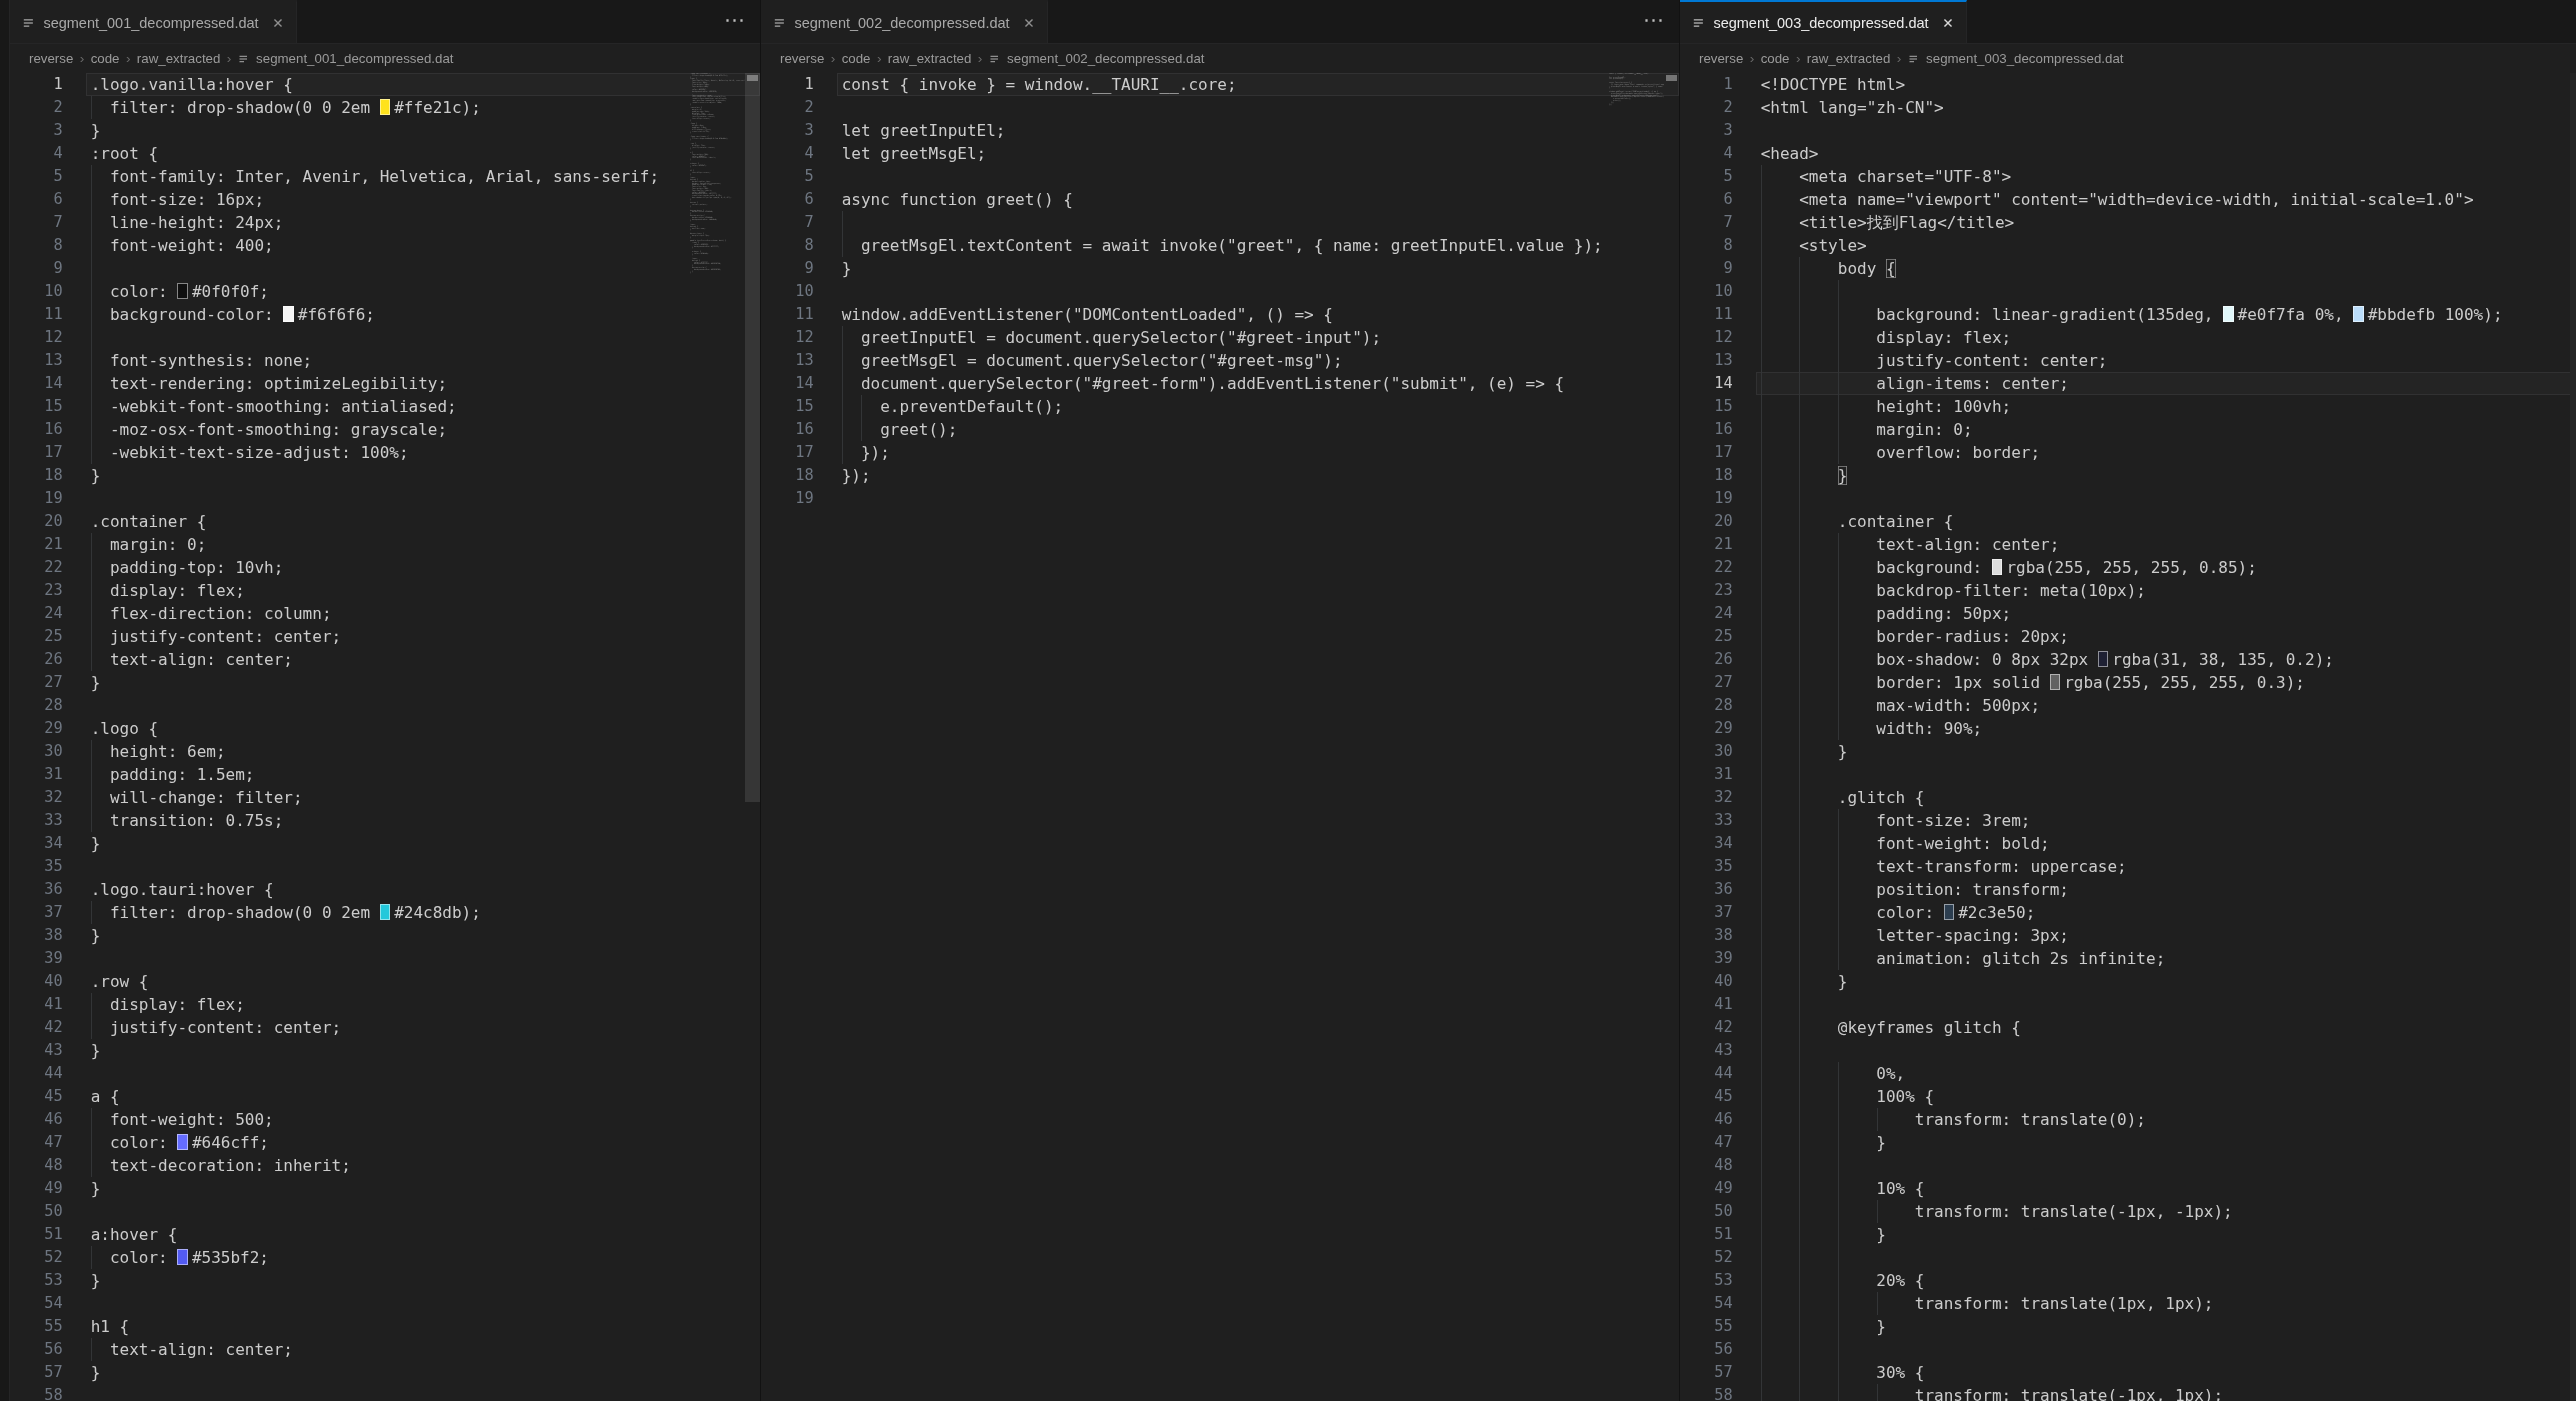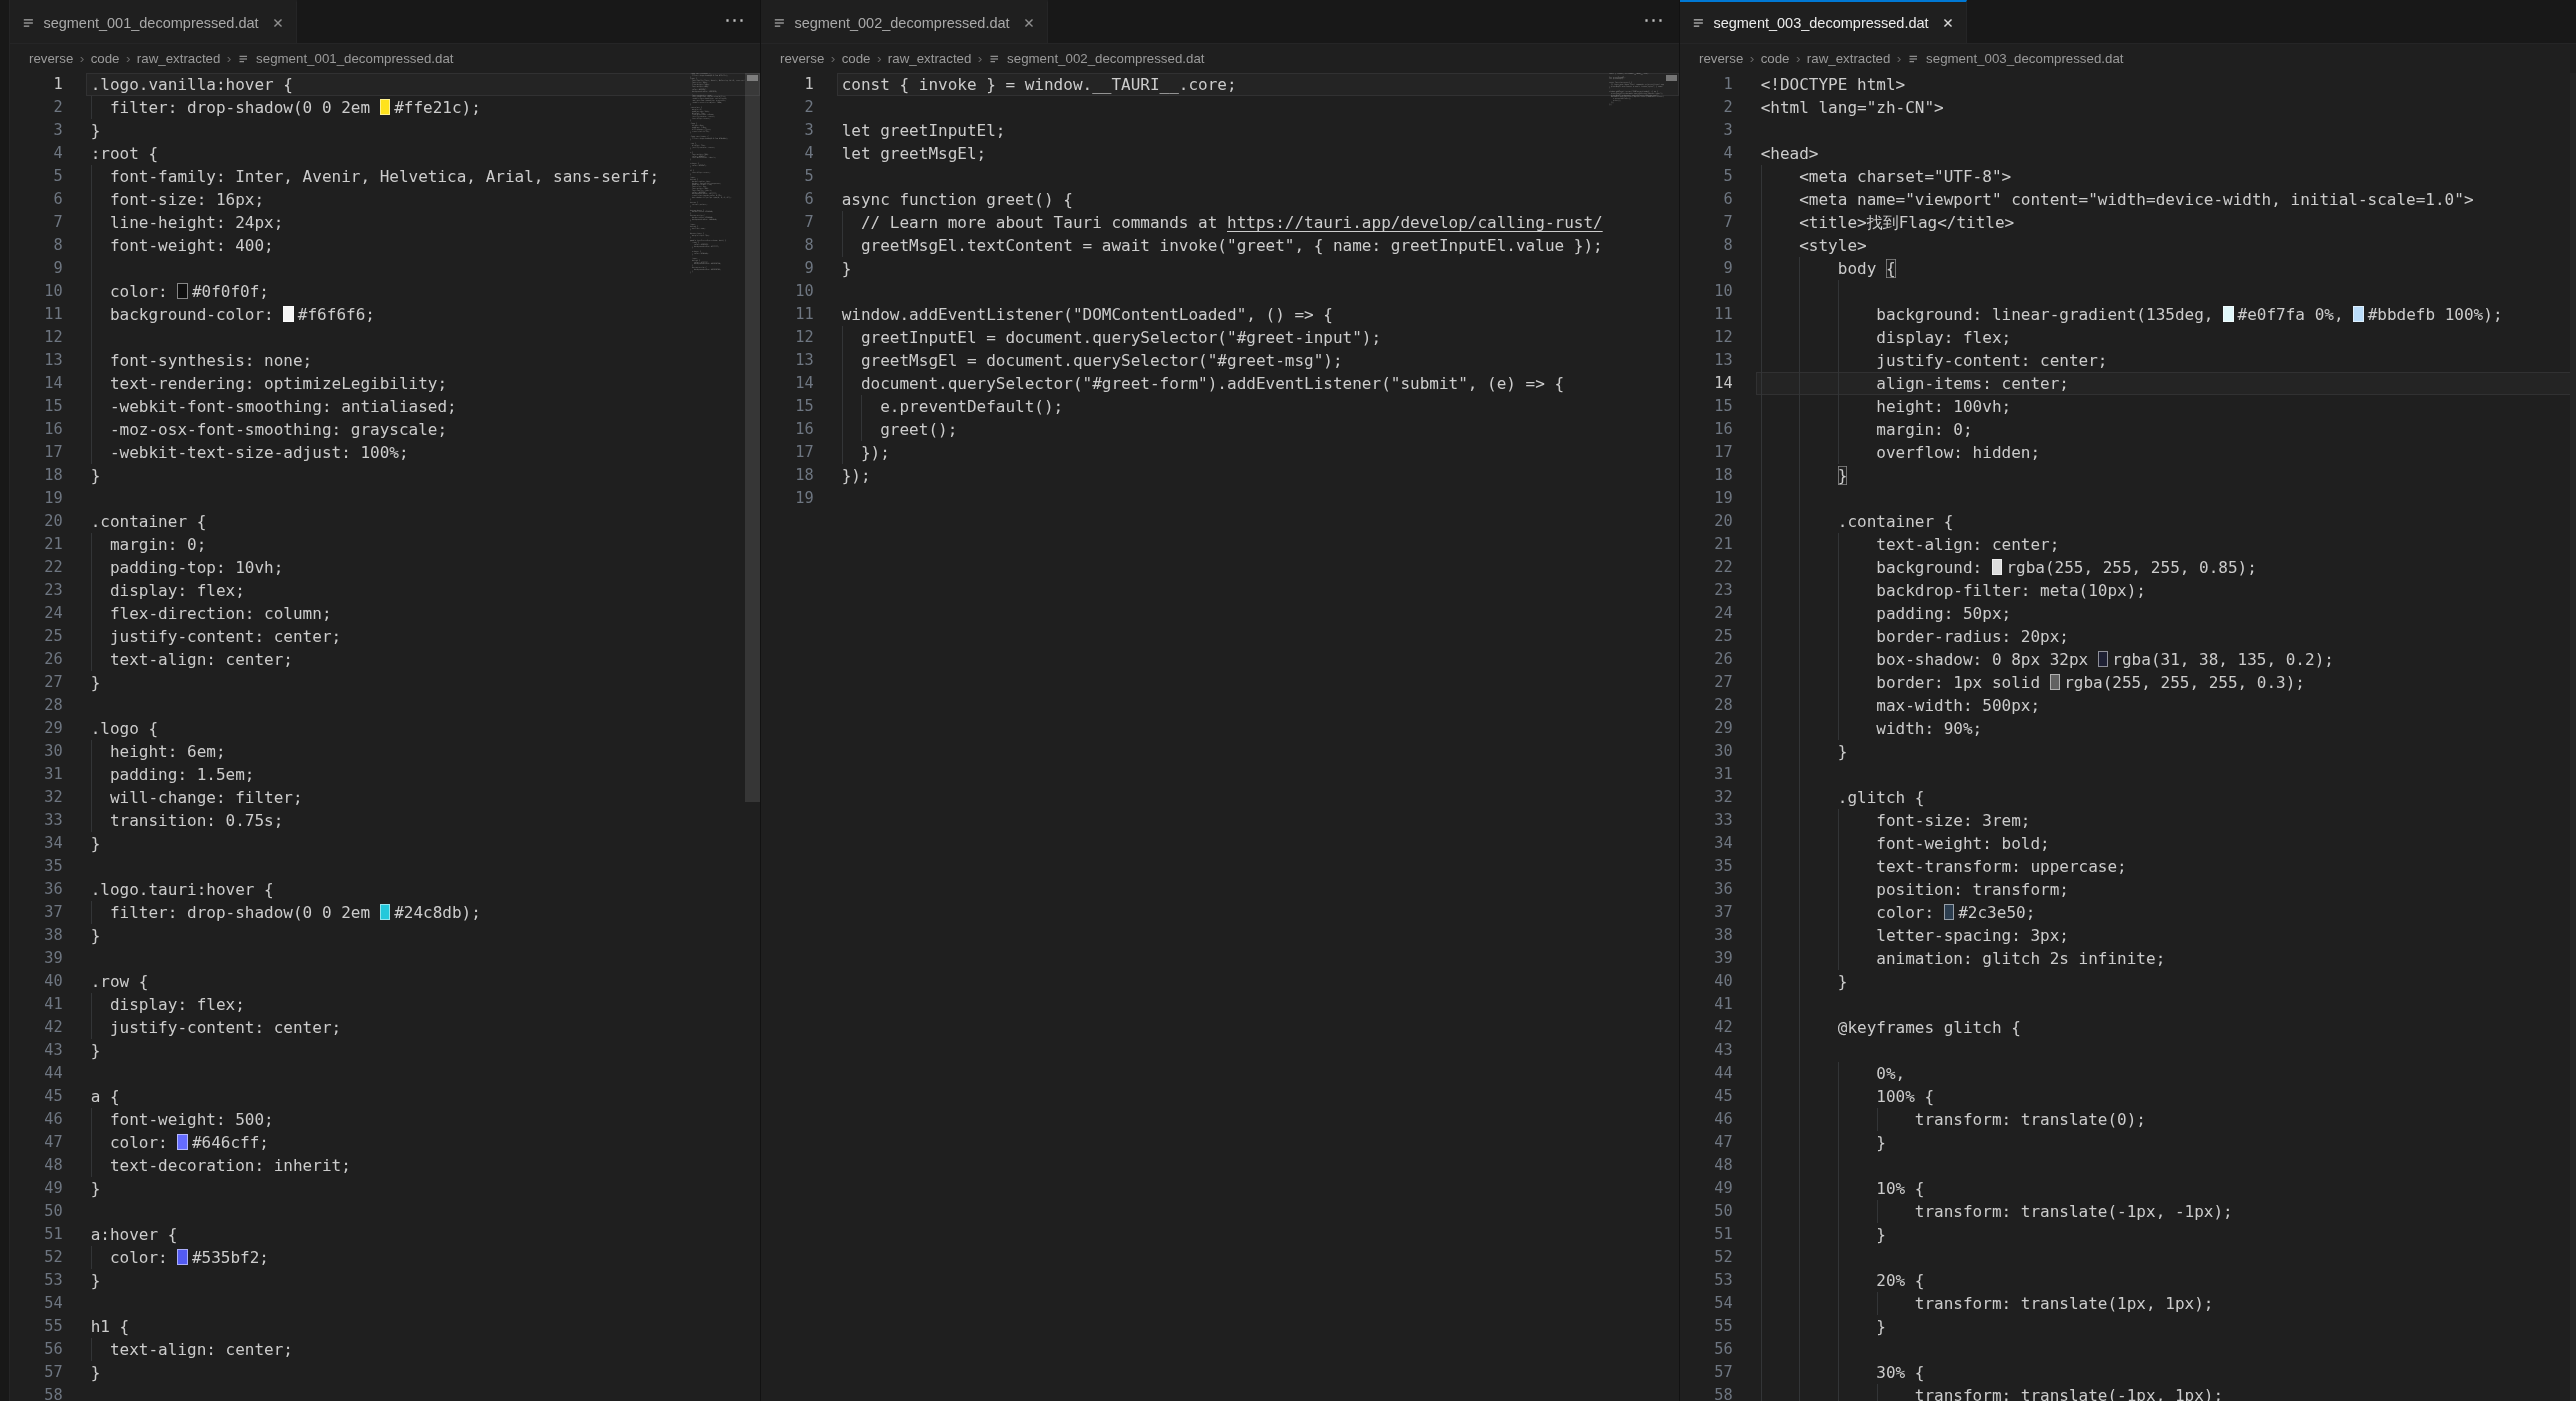--- a/index.html
+++ b/index.html
@@ -290,21 +290,21 @@
         <span class="crumb">segment_002_decompressed.dat</span>
       </div>
     <div class="editor">
       <div class="code-lines">
           <div class="line cur"><span class="num">1</span><span class="txt">const { invoke } = window.__TAURI__.core;</span></div>
           <div class="line"><span class="num">2</span><span class="txt"></span></div>
           <div class="line"><span class="num">3</span><span class="txt">let greetInputEl;</span></div>
           <div class="line"><span class="num">4</span><span class="txt">let greetMsgEl;</span></div>
           <div class="line"><span class="num">5</span><span class="txt"></span></div>
           <div class="line"><span class="num">6</span><span class="txt">async function greet() {</span></div>
-          <div class="line"><span class="num">7</span><span class="guide" style="left: 81px;"></span><span class="txt">  // Learn more about Tauri commands at <span class="ul">https://tauri.app/develop/calling-rust/</span></span></div>
+          <div class="line"><span class="num">7</span><span class="guide" style="left: 81px;"></span></div>
           <div class="line"><span class="num">8</span><span class="guide" style="left: 81px;"></span><span class="txt">  greetMsgEl.textContent = await invoke("greet", { name: greetInputEl.value });</span></div>
           <div class="line"><span class="num">9</span><span class="txt">}</span></div>
           <div class="line"><span class="num">10</span><span class="txt"></span></div>
           <div class="line"><span class="num">11</span><span class="txt">window.addEventListener("DOMContentLoaded", () =&gt; {</span></div>
           <div class="line"><span class="num">12</span><span class="guide" style="left: 81px;"></span><span class="txt">  greetInputEl = document.querySelector("#greet-input");</span></div>
           <div class="line"><span class="num">13</span><span class="guide" style="left: 81px;"></span><span class="txt">  greetMsgEl = document.querySelector("#greet-msg");</span></div>
           <div class="line"><span class="num">14</span><span class="guide" style="left: 81px;"></span><span class="txt">  document.querySelector("#greet-form").addEventListener("submit", (e) =&gt; {</span></div>
           <div class="line"><span class="num">15</span><span class="guide" style="left: 81px;"></span><span class="guide" style="left: 100px;"></span><span class="txt">    e.preventDefault();</span></div>
           <div class="line"><span class="num">16</span><span class="guide" style="left: 81px;"></span><span class="guide" style="left: 100px;"></span><span class="txt">    greet();</span></div>
           <div class="line"><span class="num">17</span><span class="guide" style="left: 81px;"></span><span class="txt">  });</span></div>
@@ -377,21 +377,21 @@
           <div class="line"><span class="num">7</span><span class="guide" style="left: 81px;"></span><span class="txt">    &lt;title&gt;找到Flag&lt;/title&gt;</span></div>
           <div class="line"><span class="num">8</span><span class="guide" style="left: 81px;"></span><span class="txt">    &lt;style&gt;</span></div>
           <div class="line"><span class="num">9</span><span class="guide" style="left: 81px;"></span><span class="guide" style="left: 119px;"></span><span class="txt">        body <span class="brk">{</span></span></div>
           <div class="line"><span class="num">10</span><span class="guide" style="left: 81px;"></span><span class="guide" style="left: 119px;"></span><span class="guide" style="left: 158px;"></span></div>
           <div class="line"><span class="num">11</span><span class="guide" style="left: 81px;"></span><span class="guide" style="left: 119px;"></span><span class="guide" style="left: 158px;"></span><span class="txt">            background: linear-gradient(135deg, <span class="swatch" style="background:#e0f7fa"></span>#e0f7fa 0%, <span class="swatch" style="background:#bbdefb"></span>#bbdefb 100%);</span></div>
           <div class="line"><span class="num">12</span><span class="guide" style="left: 81px;"></span><span class="guide" style="left: 119px;"></span><span class="guide" style="left: 158px;"></span><span class="txt">            display: flex;</span></div>
           <div class="line"><span class="num">13</span><span class="guide" style="left: 81px;"></span><span class="guide" style="left: 119px;"></span><span class="guide" style="left: 158px;"></span><span class="txt">            justify-content: center;</span></div>
           <div class="line cur"><span class="num">14</span><span class="guide" style="left: 81px;"></span><span class="guide" style="left: 119px;"></span><span class="guide" style="left: 158px;"></span><span class="txt">            align-items: center;</span></div>
           <div class="line"><span class="num">15</span><span class="guide" style="left: 81px;"></span><span class="guide" style="left: 119px;"></span><span class="guide" style="left: 158px;"></span><span class="txt">            height: 100vh;</span></div>
           <div class="line"><span class="num">16</span><span class="guide" style="left: 81px;"></span><span class="guide" style="left: 119px;"></span><span class="guide" style="left: 158px;"></span><span class="txt">            margin: 0;</span></div>
-          <div class="line"><span class="num">17</span><span class="guide" style="left: 81px;"></span><span class="guide" style="left: 119px;"></span><span class="guide" style="left: 158px;"></span><span class="txt">            overflow: hidden;</span></div>
+          <div class="line"><span class="num">17</span><span class="guide" style="left: 81px;"></span><span class="guide" style="left: 119px;"></span><span class="guide" style="left: 158px;"></span><span class="txt">            overflow: border;</span></div>
           <div class="line"><span class="num">18</span><span class="guide" style="left: 81px;"></span><span class="guide" style="left: 119px;"></span><span class="txt">        <span class="brk">}</span></span></div>
           <div class="line"><span class="num">19</span><span class="guide" style="left: 81px;"></span><span class="guide" style="left: 119px;"></span><span class="txt"></span></div>
           <div class="line"><span class="num">20</span><span class="guide" style="left: 81px;"></span><span class="guide" style="left: 119px;"></span><span class="txt">        .container {</span></div>
           <div class="line"><span class="num">21</span><span class="guide" style="left: 81px;"></span><span class="guide" style="left: 119px;"></span><span class="guide" style="left: 158px;"></span><span class="txt">            text-align: center;</span></div>
           <div class="line"><span class="num">22</span><span class="guide" style="left: 81px;"></span><span class="guide" style="left: 119px;"></span><span class="guide" style="left: 158px;"></span><span class="txt">            background: <span class="swatch" style="background:rgba(255, 255, 255, 0.85)"></span>rgba(255, 255, 255, 0.85);</span></div>
           <div class="line"><span class="num">23</span><span class="guide" style="left: 81px;"></span><span class="guide" style="left: 119px;"></span><span class="guide" style="left: 158px;"></span><span class="txt">            backdrop-filter: meta(10px);</span></div>
           <div class="line"><span class="num">24</span><span class="guide" style="left: 81px;"></span><span class="guide" style="left: 119px;"></span><span class="guide" style="left: 158px;"></span><span class="txt">            padding: 50px;</span></div>
           <div class="line"><span class="num">25</span><span class="guide" style="left: 81px;"></span><span class="guide" style="left: 119px;"></span><span class="guide" style="left: 158px;"></span><span class="txt">            border-radius: 20px;</span></div>
           <div class="line"><span class="num">26</span><span class="guide" style="left: 81px;"></span><span class="guide" style="left: 119px;"></span><span class="guide" style="left: 158px;"></span><span class="txt">            box-shadow: 0 8px 32px <span class="swatch" style="background:rgba(31, 38, 135, 0.2)"></span>rgba(31, 38, 135, 0.2);</span></div>
           <div class="line"><span class="num">27</span><span class="guide" style="left: 81px;"></span><span class="guide" style="left: 119px;"></span><span class="guide" style="left: 158px;"></span><span class="txt">            border: 1px solid <span class="swatch" style="background:rgba(255, 255, 255, 0.3)"></span>rgba(255, 255, 255, 0.3);</span></div>

